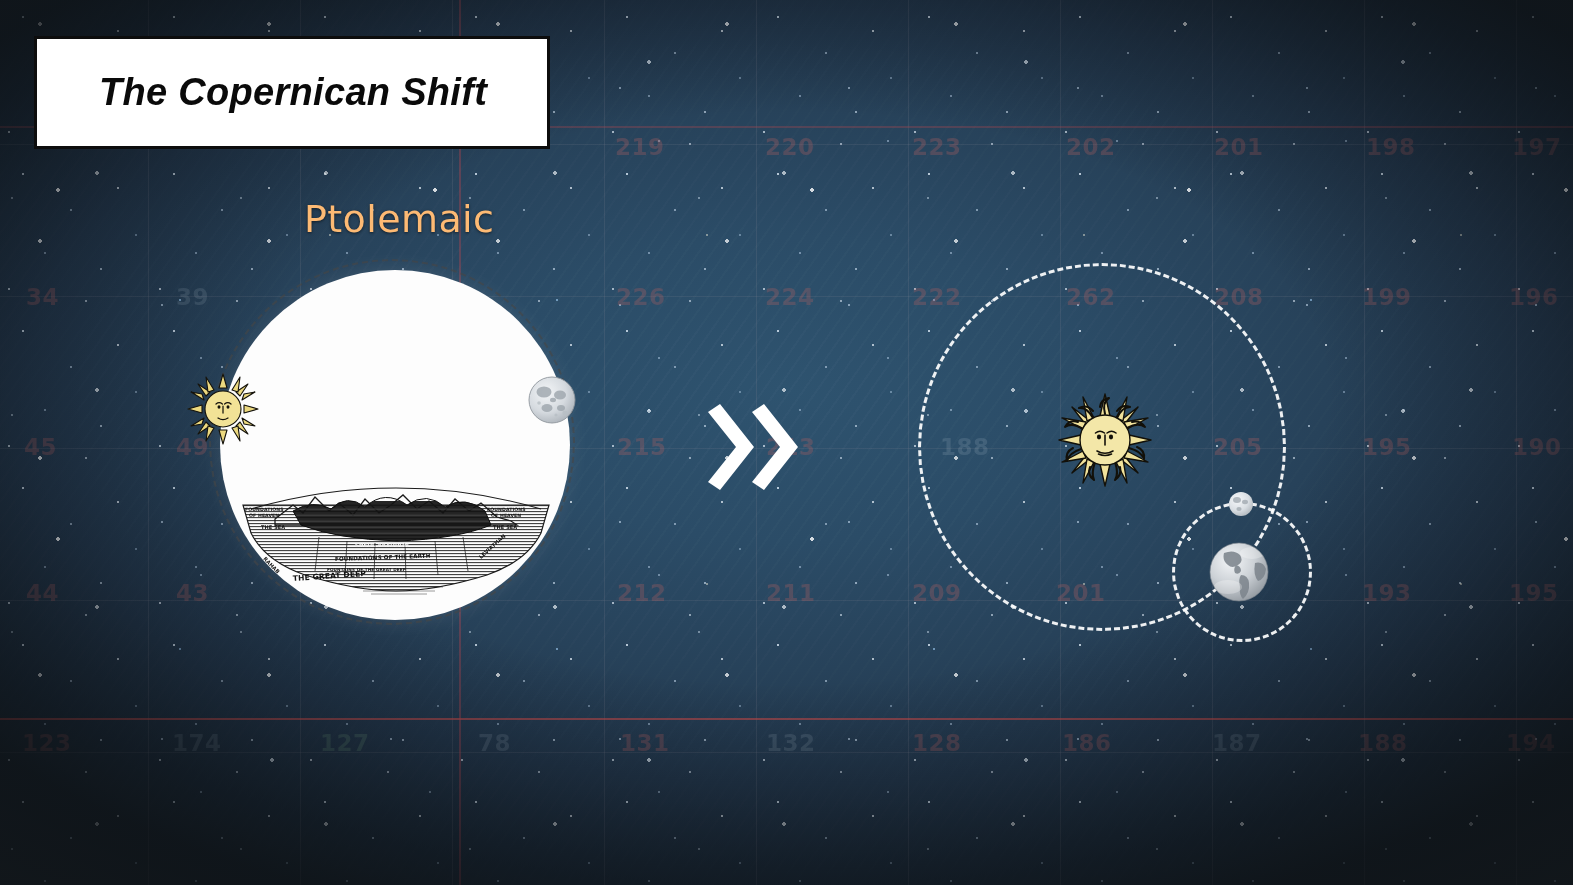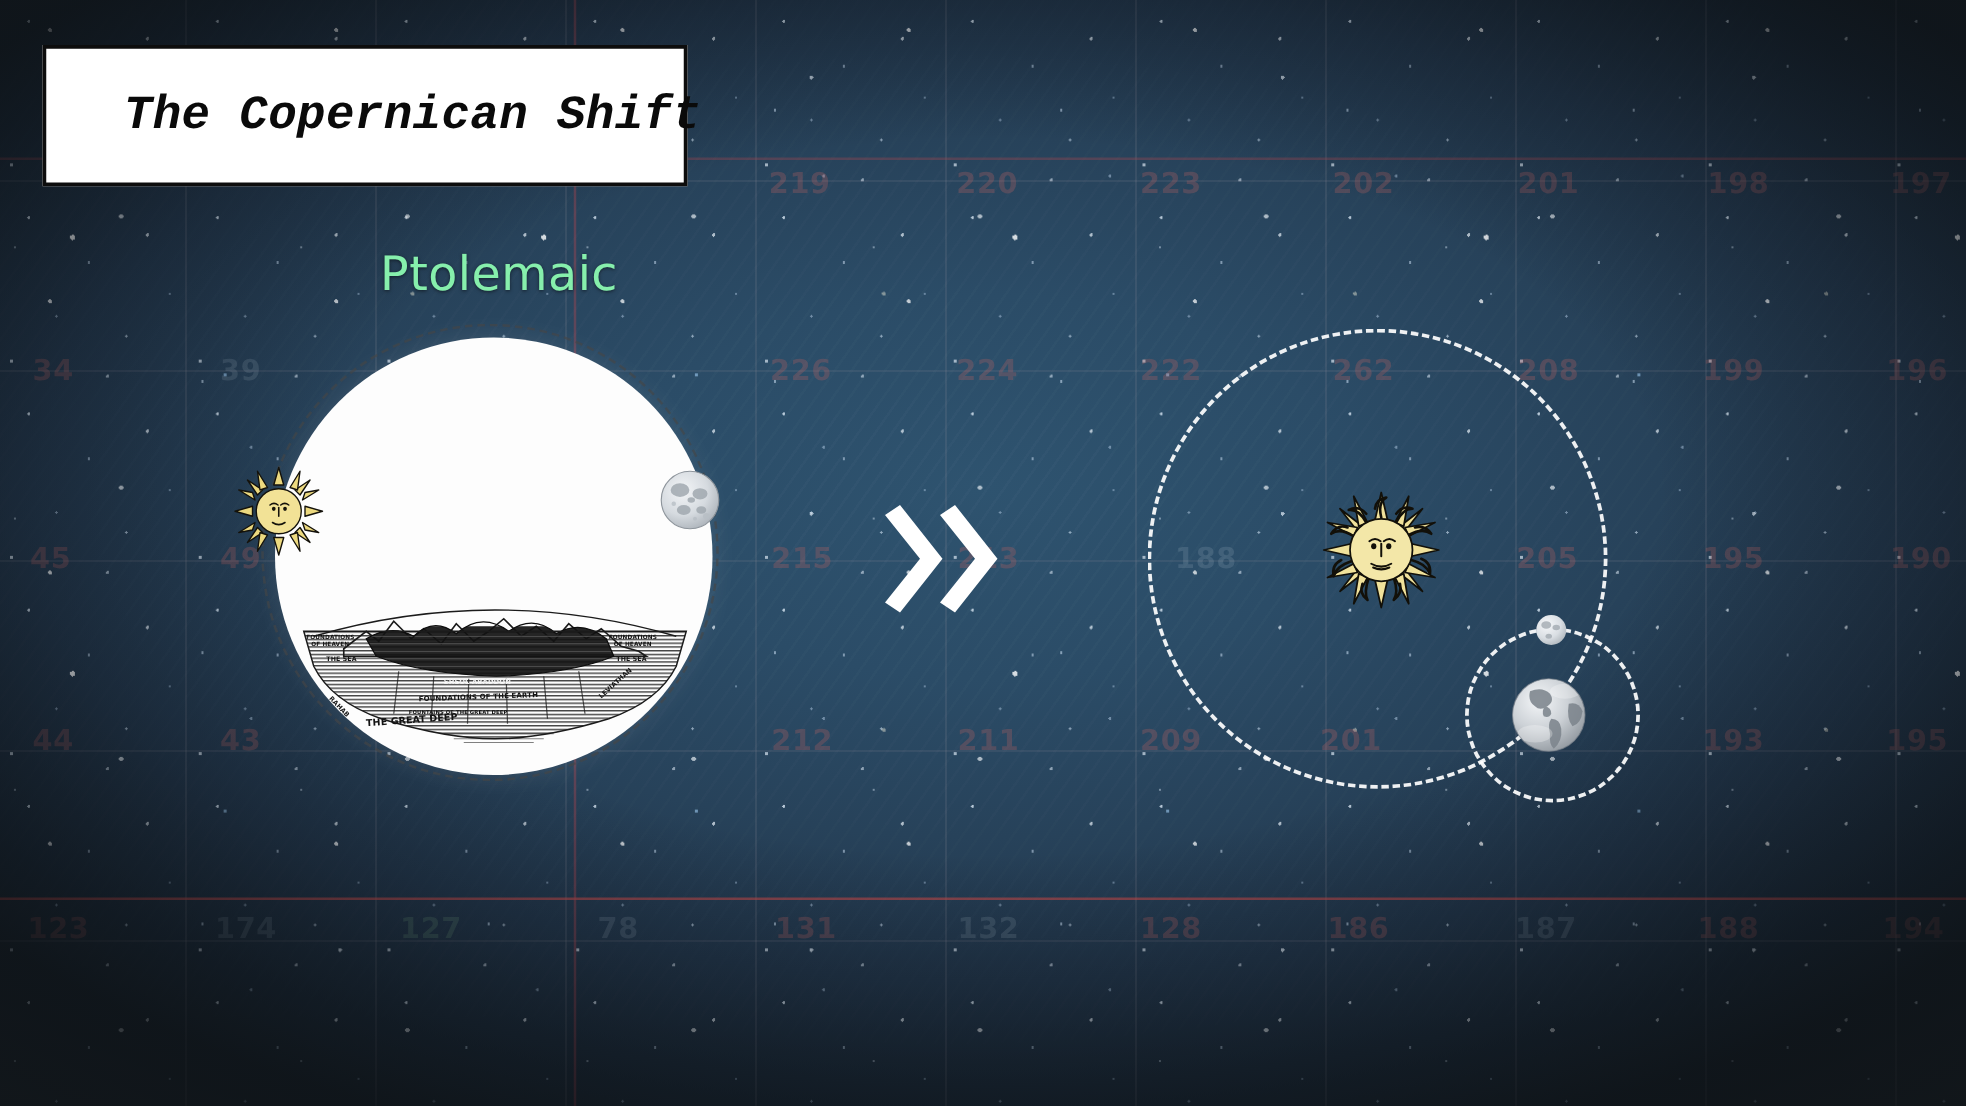--- a/index.html
+++ b/index.html
@@ -124,35 +124,35 @@
     position: absolute;
     left: 34px; top: 36px;
     width: 516px; height: 113px;
     background: #ffffff;
     border: 3px solid #0d0d0d;
     box-sizing: border-box;
     display: flex; align-items: center;
   }
   #title-text {
     padding-left: 62px;
-    font-family: Liberation Mono, monospace;
+    font-family: Liberation Sans, sans-serif;
     font-style: italic;
     font-weight: 700;
     font-size: 38px;
     color: #0a0a0a;
     letter-spacing: .3px;
     white-space: nowrap;
   }
 
   
   .panel-caption {
     position: absolute;
     font-family: "DejaVu Sans", sans-serif;
     font-size: 38px;
-    color: #86efac;
+    color: #fdba74;
     text-shadow: 0 1px 3px rgba(0,0,0,.55);
     white-space: nowrap;
     letter-spacing: .4px;
   }
   #caption-ptolemaic  { left: 304px;  top: 197px; }
   #caption-copernican { left: 1000px; top: 197px; }
 
   
   #ptolemaic-model {
     position: absolute;

